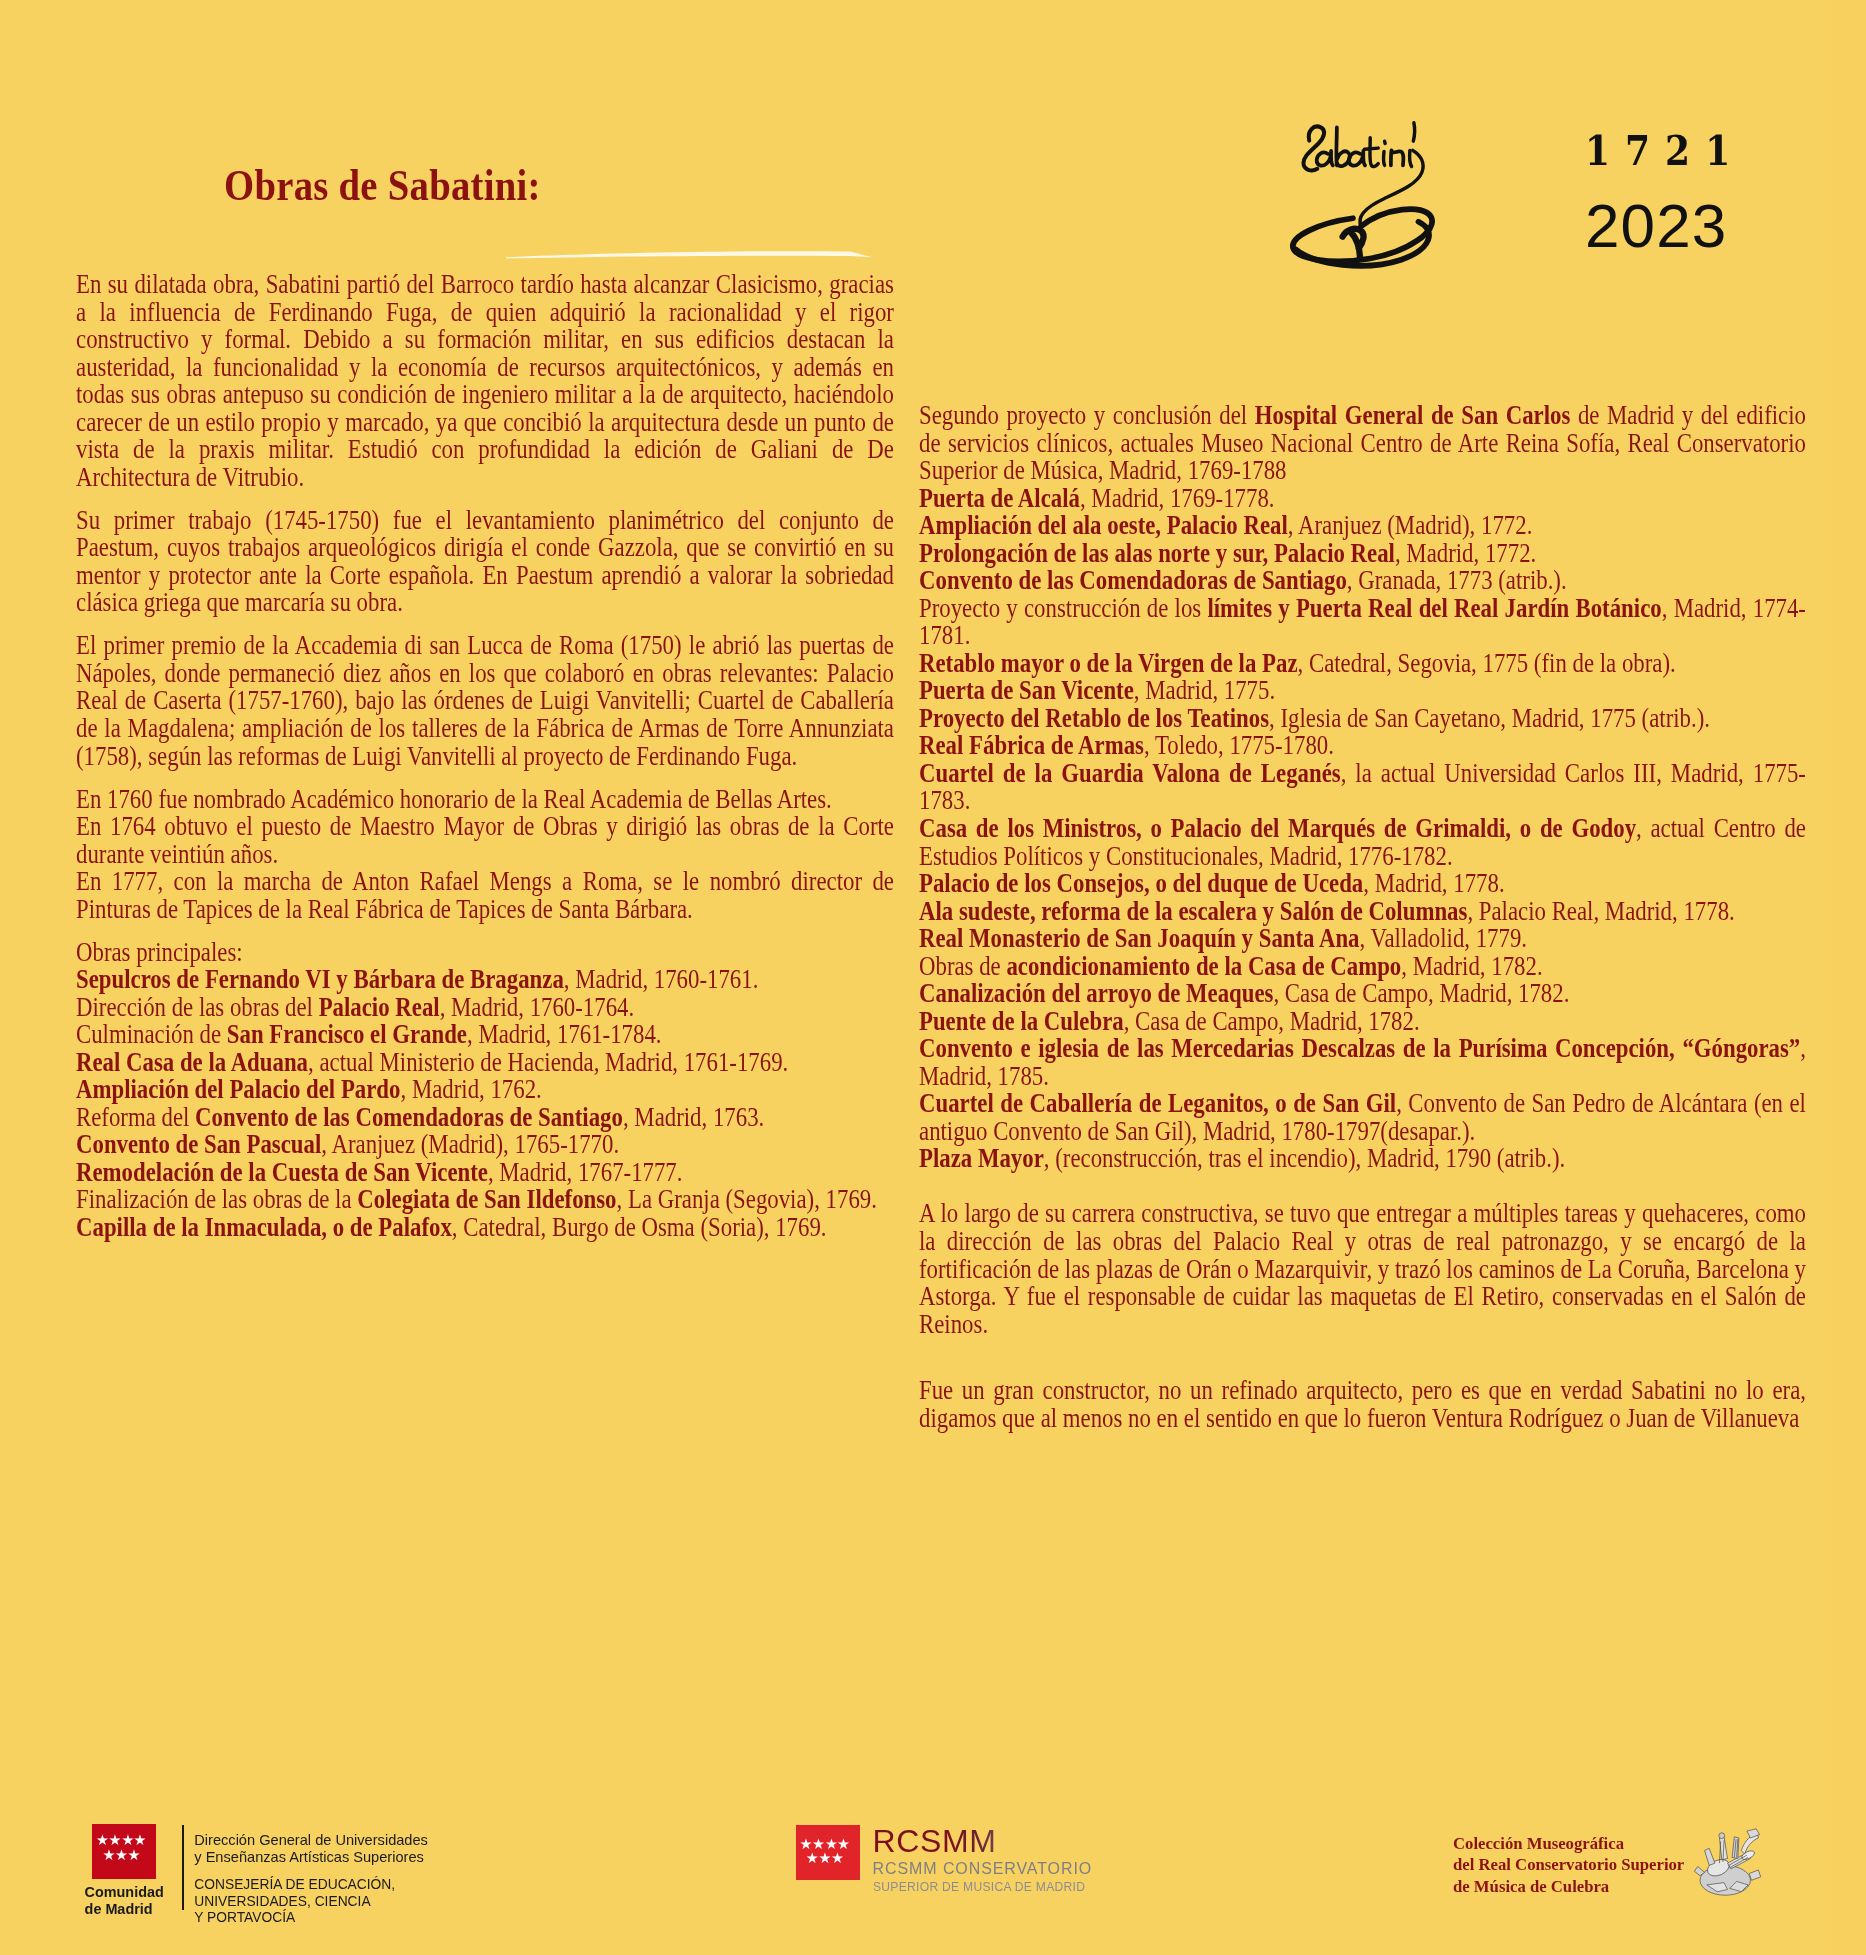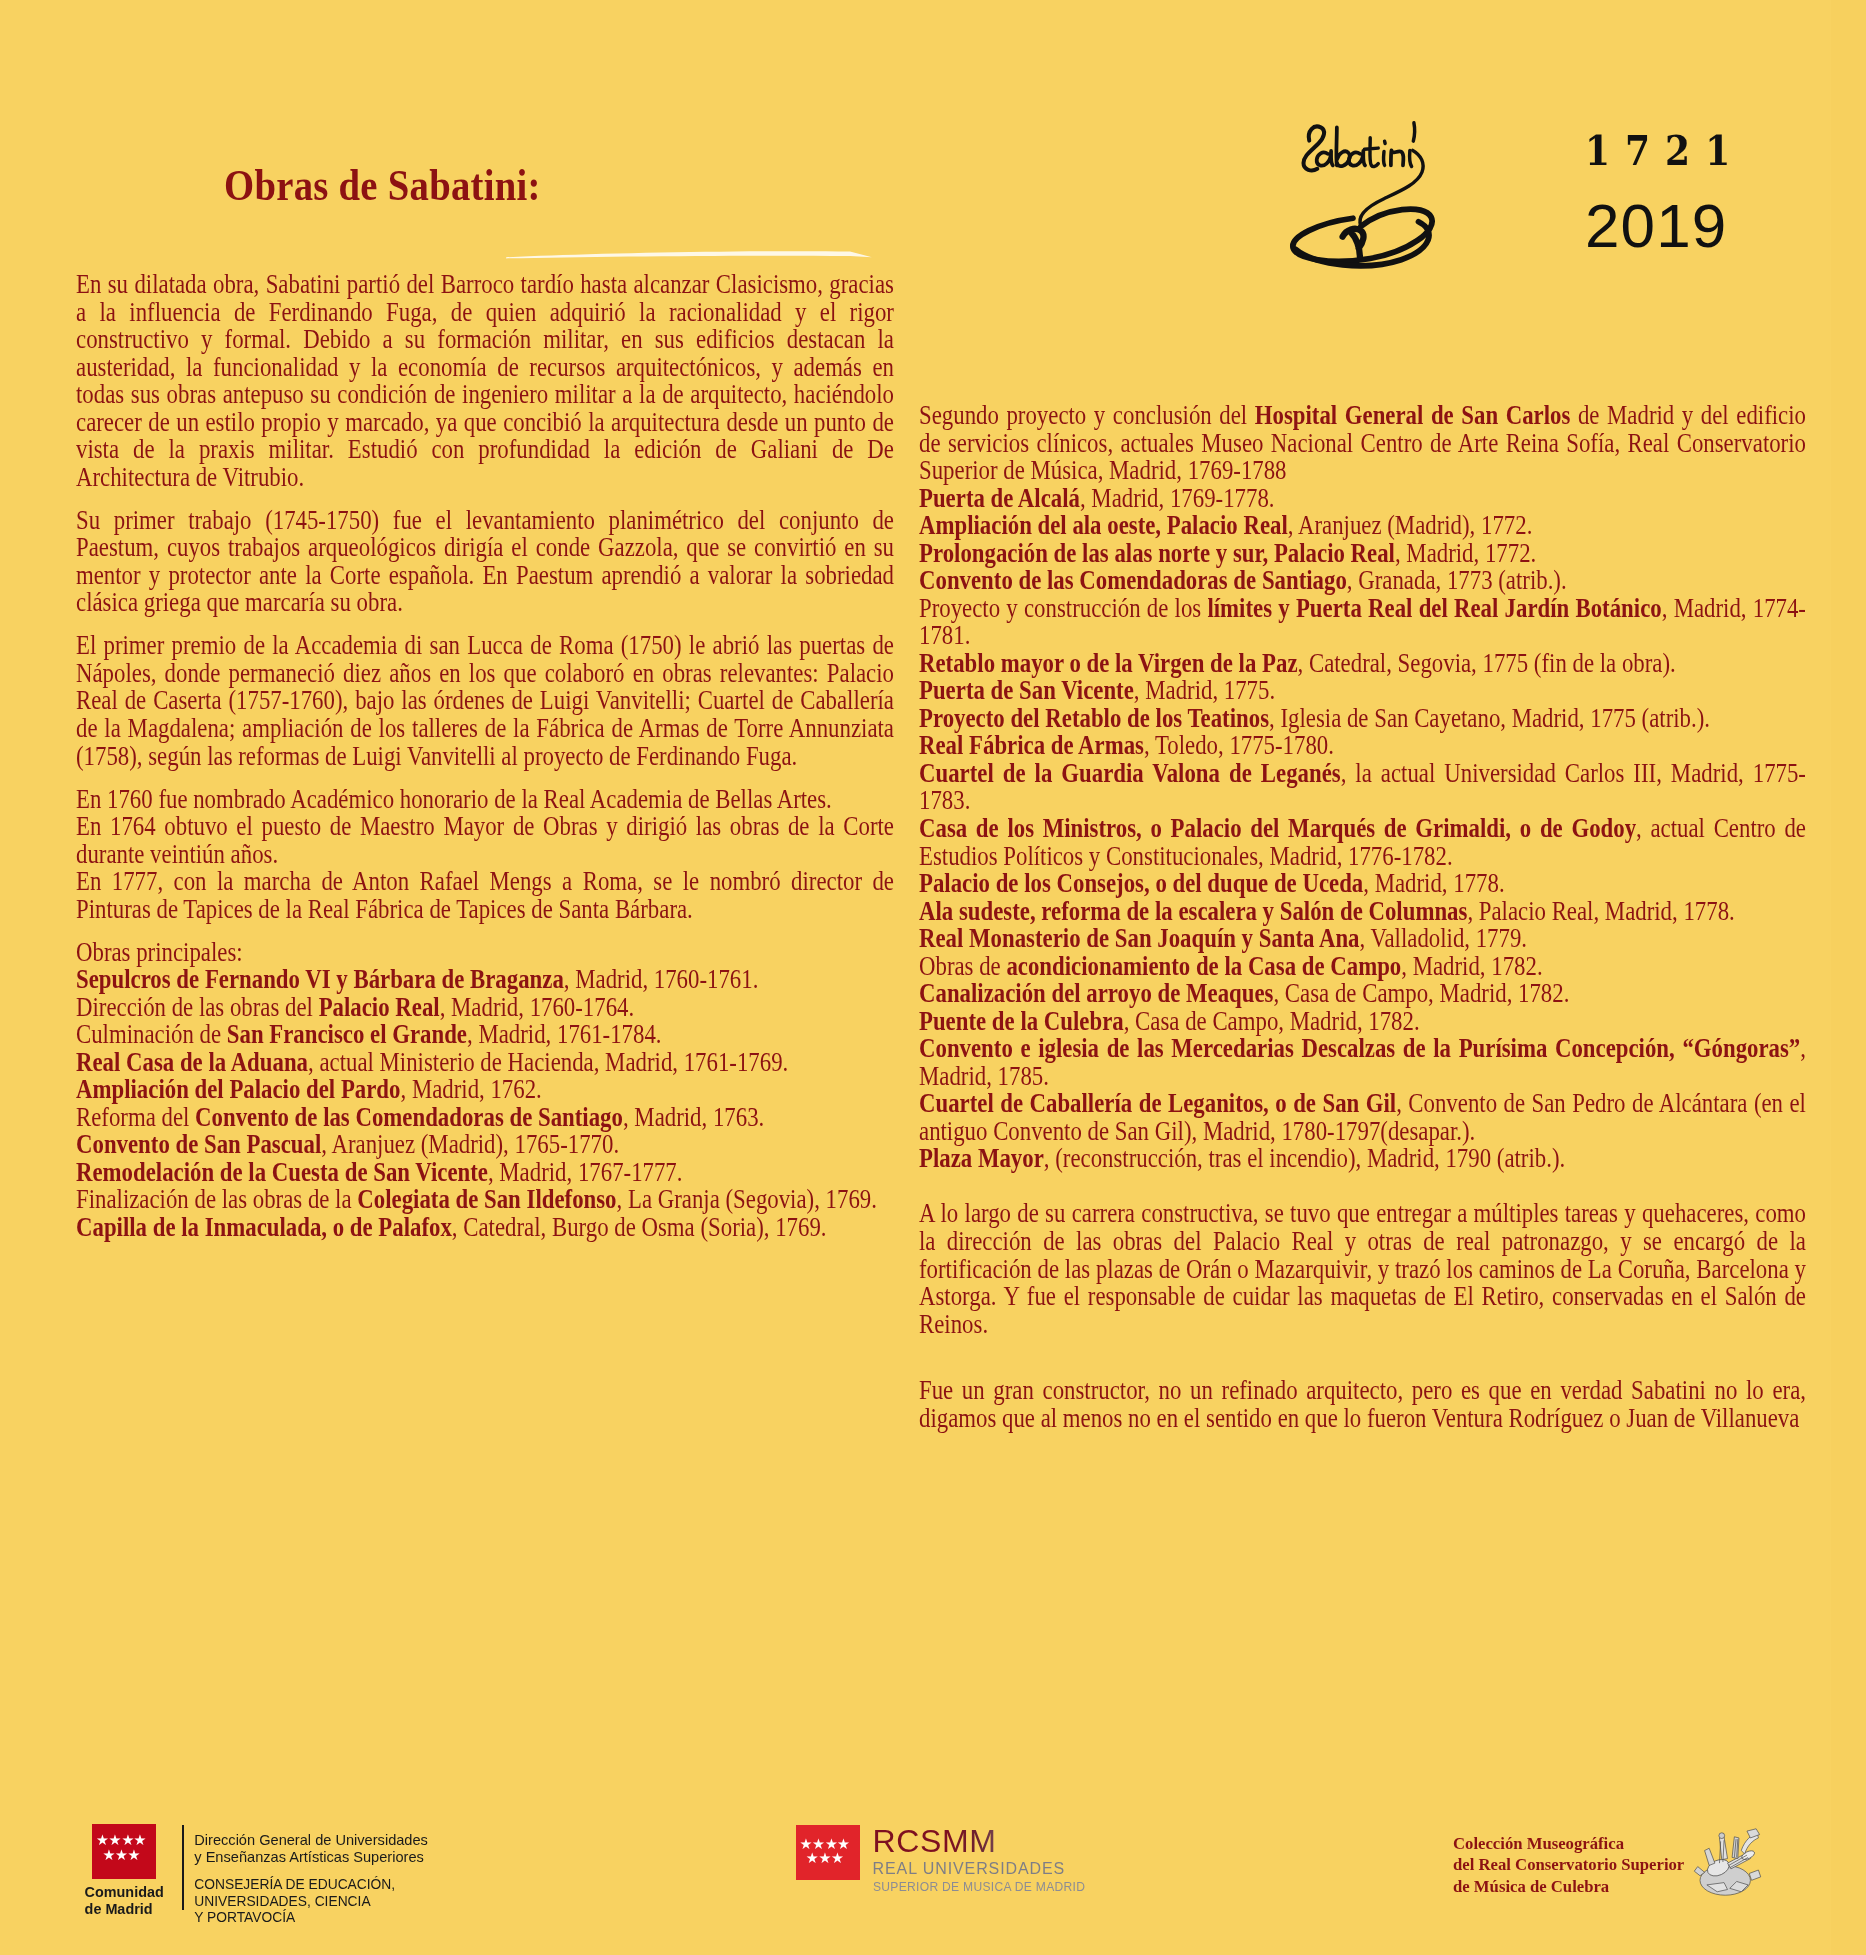--- a/index.html
+++ b/index.html
@@ -270,21 +270,21 @@
 
       <path d="M240,244 C280,212 350,204 362,228 C374,252 322,288 256,300 C186,312 128,300 122,282 C116,262 166,238 226,230" stroke-width="10"></path>
 
       <path d="M126,284 C160,312 250,322 310,302 C362,284 372,252 340,236" stroke-width="10"></path>
 
       <path d="M208,262 C214,250 230,244 240,252 C248,258 244,272 236,282 M222,254 C232,264 238,282 238,296" stroke-width="11"></path>
     </g>
   </svg>
 
   <div class="year-1721">1721</div>
-  <div class="year-2021">2019</div>
+  <div class="year-2021">2023</div>
 
   <div class="col col-left">
     <p>En su dilatada obra, Sabatini partió del Barroco tardío hasta alcanzar Clasicismo, gracias a la influencia de Ferdinando Fuga, de quien adquirió la racionalidad y el rigor constructivo y formal. Debido a su formación militar, en sus edificios destacan la austeridad, la funcionalidad y la economía de recursos arquitectónicos, y además en todas sus obras antepuso su condición de ingeniero militar a la de arquitecto, haciéndolo carecer de un estilo propio y marcado, ya que concibió la arquitectura desde un punto de vista de la praxis militar. Estudió con profundidad la edición de Galiani de De Architectura de Vitrubio.</p>
     <p>Su primer trabajo (1745-1750) fue el levantamiento planimétrico del conjunto de Paestum, cuyos trabajos arqueológicos dirigía el conde Gazzola, que se convirtió en su mentor y protector ante la Corte española. En Paestum aprendió a valorar la sobriedad clásica griega que marcaría su obra.</p>
     <p>El primer premio de la Accademia di san Lucca de Roma (1750) le abrió las puertas de Nápoles, donde permaneció diez años en los que colaboró en obras relevantes: Palacio Real de Caserta (1757-1760), bajo las órdenes de Luigi Vanvitelli; Cuartel de Caballería de la Magdalena; ampliación de los talleres de la Fábrica de Armas de Torre Annunziata (1758), según las reformas de Luigi Vanvitelli al proyecto de Ferdinando Fuga.</p>
 
     <div class="block">
       <div class="ln">En 1760 fue nombrado Académico honorario de la Real Academia de Bellas Artes.</div>
       <div class="ln">En 1764 obtuvo el puesto de Maestro Mayor de Obras y dirigió las obras de la Corte durante veintiún años.</div>
       <div class="ln">En 1777, con la marcha de Anton Rafael Mengs a Roma, se le nombró director de Pinturas de Tapices de la Real Fábrica de Tapices de Santa Bárbara.</div>
@@ -371,21 +371,21 @@
         <span class="star" style="left:3.4px;  top:11.5px;">★</span>
         <span class="star" style="left:16px; top:11.5px;">★</span>
         <span class="star" style="left:29px; top:11.5px;">★</span>
         <span class="star" style="left:41px; top:11.5px;">★</span>
         <span class="star" style="left:9.8px; top:26px;">★</span>
         <span class="star" style="left:22.4px; top:26px;">★</span>
         <span class="star" style="left:35px; top:26px;">★</span>
       </div>
       <div class="rcs-text">
         <div class="rcs-acronym">RCSMM</div>
-        <div class="rcs-l1">REAL UNIVERSIDADES</div>
+        <div class="rcs-l1">RCSMM CONSERVATORIO</div>
         <div class="rcs-l2">SUPERIOR DE MUSICA  DE MADRID</div>
       </div>
     </div>
 
     <div class="cmus-logo">
       <div class="cmus-text">
         <div>Colección Museográfica</div>
         <div>del Real Conservatorio Superior</div>
         <div>de Música de Culebra</div>
       </div>

